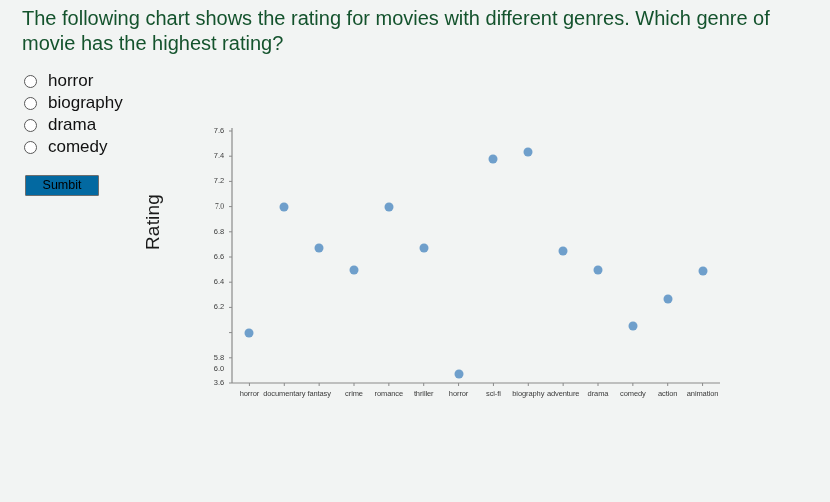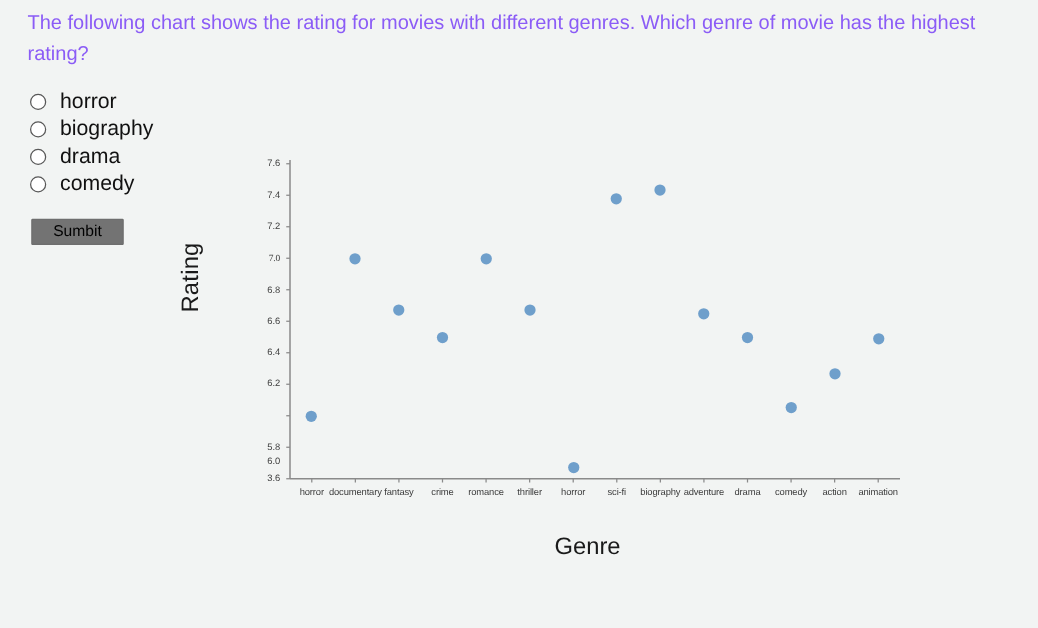--- a/index.html
+++ b/index.html
@@ -14,23 +14,23 @@
     overflow: hidden;
     position: relative;
   }
 
   
   #question {
     position: absolute;
     left: 22px;
     top: 6px;
     width: 760px;
-    font-size: 16px;
+    font-size: 20px;
     line-height: 25px;
-    color: #8b5cf6;
+    color: #14532d;
     font-family: "Liberation Sans", sans-serif;
   }
 
   
   #options {
     position: absolute;
     left: 24px;
     top: 70px;
     width: 200px;
   }
@@ -56,21 +56,21 @@
     line-height: 20px;
   }
 
   
   #submit-button {
     position: absolute;
     left: 25px;
     top: 175px;
     width: 74px;
     height: 21px;
-    background: #737373;
+    background: #0369a1;
     border: 1px solid #6e6e6e;
     border-radius: 1px;
     font-family: "Liberation Sans", sans-serif;
     font-size: 12.5px;
     color: #000000;
     padding: 0;
     cursor: pointer;
     line-height: 19px;
     text-align: center;
   }
@@ -155,21 +155,20 @@
   <div class="option-row">
     <span class="radio"></span>
     <span class="option-label">comedy</span>
   </div>
 </div>
 
 <button id="submit-button">Sumbit</button>
 
 <div id="chart-area">
   <div id="ylabel">Rating</div>
-  <div id="xlabel">Genre</div>
   <svg id="chart-svg" width="830" height="502" style="position:absolute;left:0;top:0;">
       <line x1="232" y1="128" x2="232" y2="383" stroke="#8a8a8a" stroke-width="1.2"></line>
       <line x1="232" y1="383" x2="720" y2="383" stroke="#8a8a8a" stroke-width="1.2"></line>
       <line x1="229" y1="383" x2="232" y2="383" stroke="#8a8a8a" stroke-width="1"></line>
       <line x1="229" y1="357.79999999999995" x2="232" y2="357.79999999999995" stroke="#8a8a8a" stroke-width="1"></line>
       <line x1="229" y1="332.59999999999997" x2="232" y2="332.59999999999997" stroke="#8a8a8a" stroke-width="1"></line>
       <line x1="229" y1="307.3999999999999" x2="232" y2="307.3999999999999" stroke="#8a8a8a" stroke-width="1"></line>
       <line x1="229" y1="282.19999999999993" x2="232" y2="282.19999999999993" stroke="#8a8a8a" stroke-width="1"></line>
       <line x1="229" y1="257" x2="232" y2="257" stroke="#8a8a8a" stroke-width="1"></line>
       <line x1="229" y1="231.79999999999998" x2="232" y2="231.79999999999998" stroke="#8a8a8a" stroke-width="1"></line>

